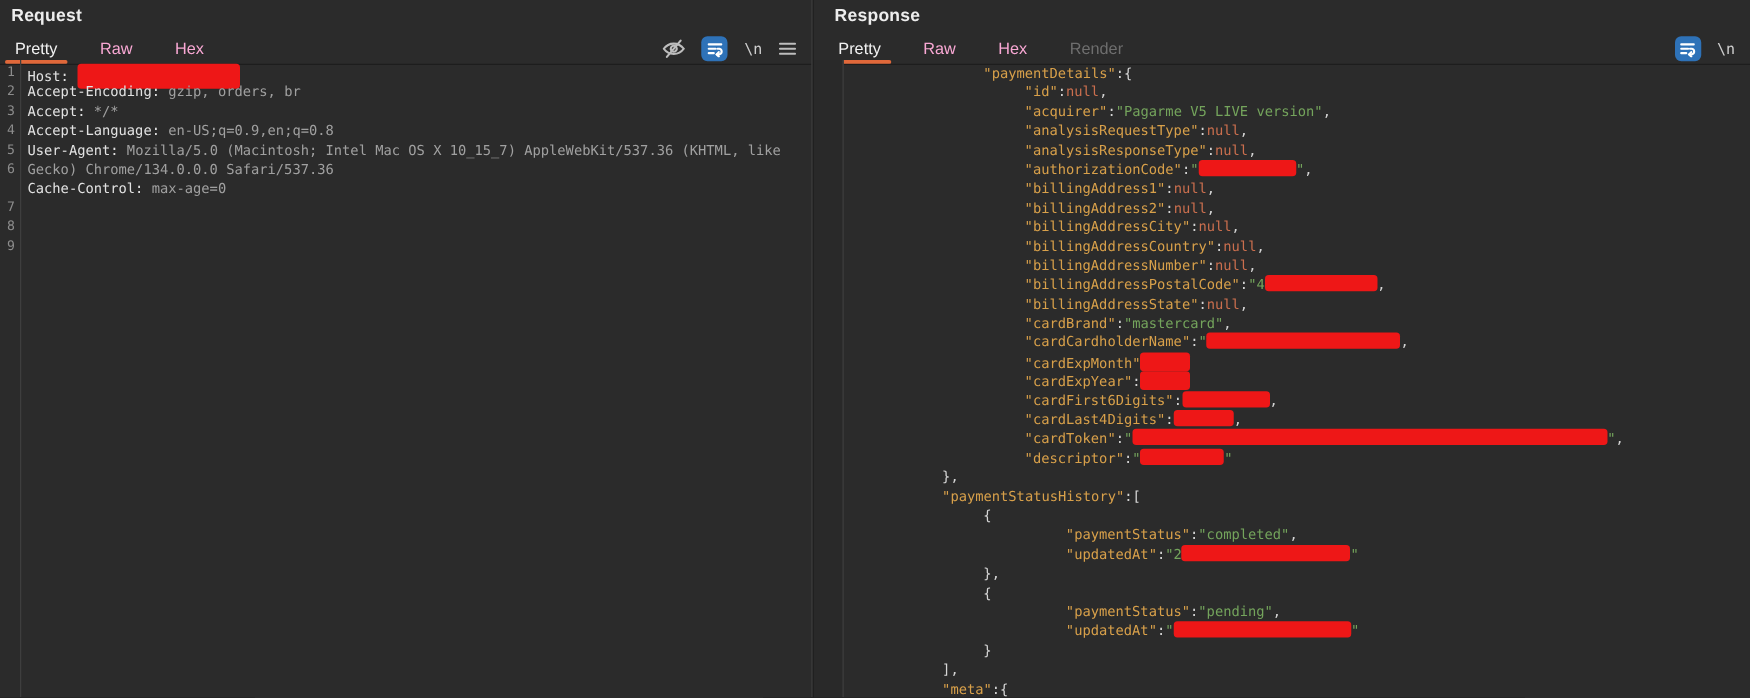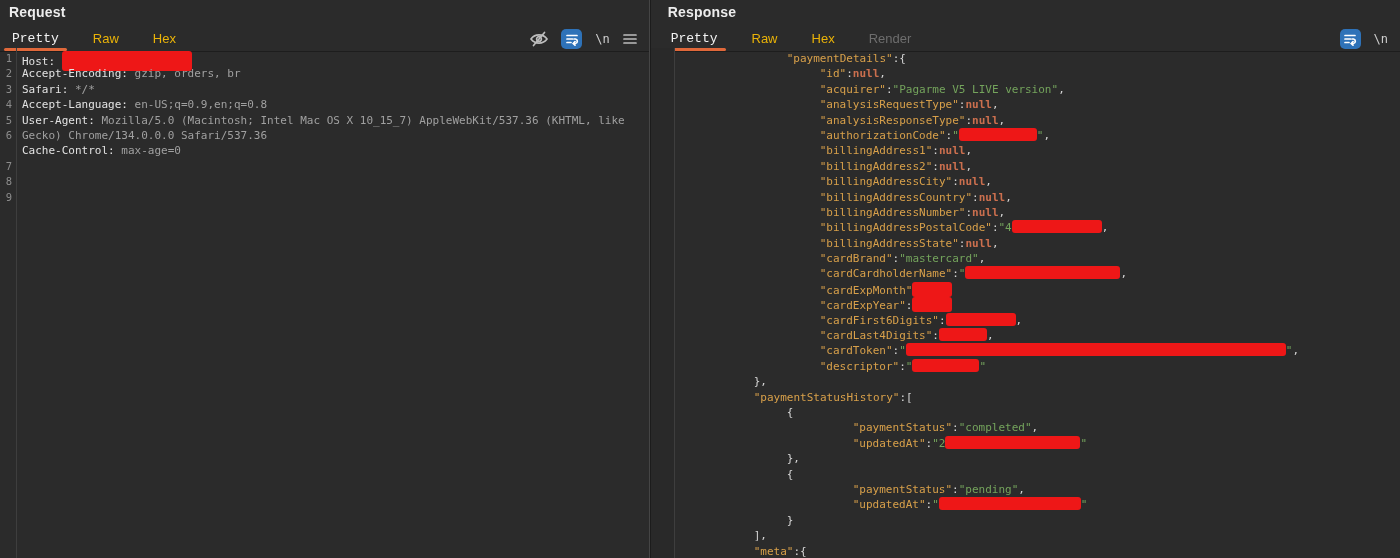--- a/index.html
+++ b/index.html
@@ -6,22 +6,22 @@
   .stage{position:relative;width:1400px;height:558px;background:#2b2b2b;overflow:hidden;
          font-family:"Liberation Sans",sans-serif;display:flex;}
   .panel{position:relative;height:558px;background:#2b2b2b;overflow:hidden;}
   .panel.left{width:710px;}
   .panel.right{width:820px;}
   .vdivider{width:2px;height:558px;background:#1c1c1c;border-left:1px solid #454545;box-sizing:border-box;}
   .panel-title{height:22px;padding:4px 0 0 9px;font-size:14px;font-weight:700;color:#ededed;letter-spacing:.2px;}
   .tabbar{position:relative;height:25px;display:flex;align-items:stretch;padding-left:2px;
           border-bottom:1px solid #1d1d1d;}
   .tab{position:relative;display:flex;align-items:center;padding:0 10px;margin-right:14px;
-       font-size:13px;color:#eab308;cursor:default;}
-  .tab.active{color:#f2f2f2;font-family:Liberation Mono, monospace;}
+       font-size:13px;color:#f9a8d4;cursor:default;}
+  .tab.active{color:#f2f2f2;}
   .tab.active::after{content:"";position:absolute;left:2px;right:2px;bottom:0;height:3px;
        border-radius:2px;background:#e0683a;}
   .tab.disabled{color:#6e6e6e;}
   .iconbar{position:absolute;right:12px;top:0;height:25px;display:flex;align-items:center;gap:13px;}
   .icon{display:flex;align-items:center;justify-content:center;}
   .wrapbtn{width:21px;height:20px;background:#2e72b8;border-radius:5px;display:flex;align-items:center;justify-content:center;}
   .nl{font-family:"DejaVu Sans Mono","Liberation Mono",monospace;font-size:12px;color:#cfcfcf;}
   
   .editor{position:absolute;left:0;right:0;bottom:0;top:48px;font-family:"DejaVu Sans Mono","Liberation Mono",monospace;
           font-size:11px;line-height:15.4px;}
@@ -37,21 +37,21 @@
   .resp-gutter{position:absolute;left:0;top:48px;bottom:0;width:24px;background:#292929;
                border-right:1px solid #3e3e3e;box-sizing:border-box;}
   .resp .lines{margin-left:32px;}
   
   .tw{color:#e2e2e2;}
   .tg{color:#a0a0a0;}
   .tgn{color:#a9b865;}
   .tk{color:#d8a04a;}
   .tp{color:#d6d6d6;}
   .ts{color:#74a45c;}
-  .tn{color:#cb6f4e;font-weight:bold;}
+  .tn{color:#cb6f4e;}
   .red{display:inline-block;width:40px;height:13px;background:#ee1717;border-radius:3px;vertical-align:-2px;}
   svg{display:block;}
 </style>
 </head>
 <body>
 
 <div class="stage">
 
   <div class="panel left req">
     <div class="panel-title">Request</div>
@@ -99,21 +99,21 @@
             <div class="lnum">6</div>
             <div class="lnum"></div>
             <div class="lnum">7</div>
             <div class="lnum">8</div>
             <div class="lnum">9</div>
           </div>
       </div>
       <div class="lines" id="req-lines">
           <div class="code-line"><span class="tw">Host: </span><span class="red" style="width: 130px; height: 20px; vertical-align: -6px;"></span></div>
           <div class="code-line"><span class="tw">Accept-Encoding:</span><span class="tg"> gzip, orders, br</span></div>
-          <div class="code-line"><span class="tw">Safari:</span><span class="tg"> */*</span></div>
+          <div class="code-line"><span class="tw">Accept:</span><span class="tg"> */*</span></div>
           <div class="code-line"><span class="tw">Accept-Language:</span><span class="tg"> en-US;q=0.9,en;q=0.8</span></div>
           <div class="code-line"><span class="tw">User-Agent:</span><span class="tg"> Mozilla/5.0 (Macintosh; Intel Mac OS X 10_15_7) AppleWebKit/537.36 (KHTML, like</span></div>
           <div class="code-line"><span class="tg">Gecko) Chrome/134.0.0.0 Safari/537.36</span></div>
           <div class="code-line"><span class="tw">Cache-Control:</span><span class="tg"> max-age=0</span></div>
           <div class="code-line"></div>
           <div class="code-line"></div>
         </div>
     </div>
   </div>
 

